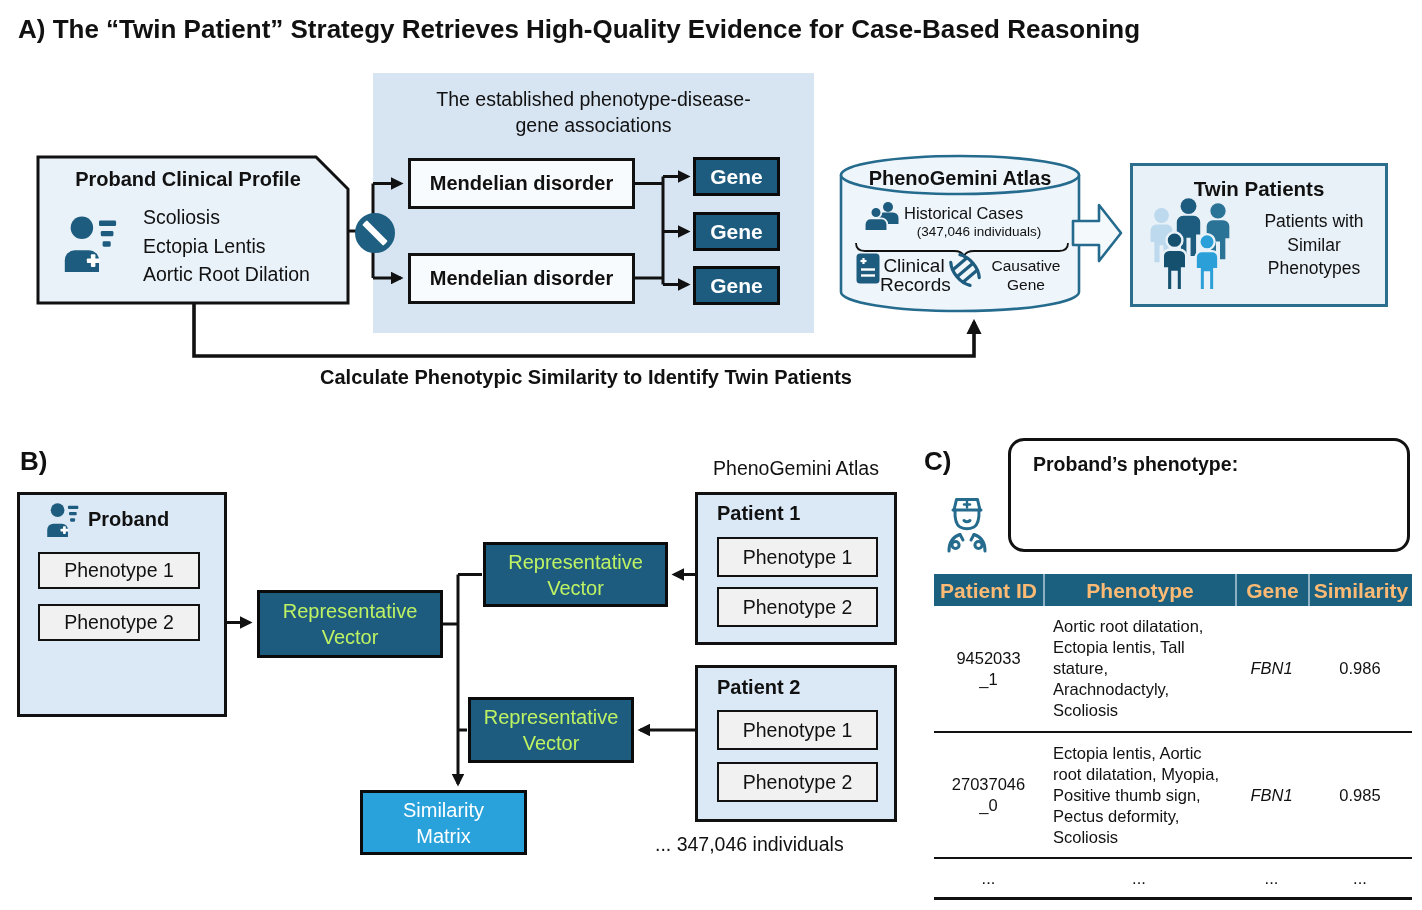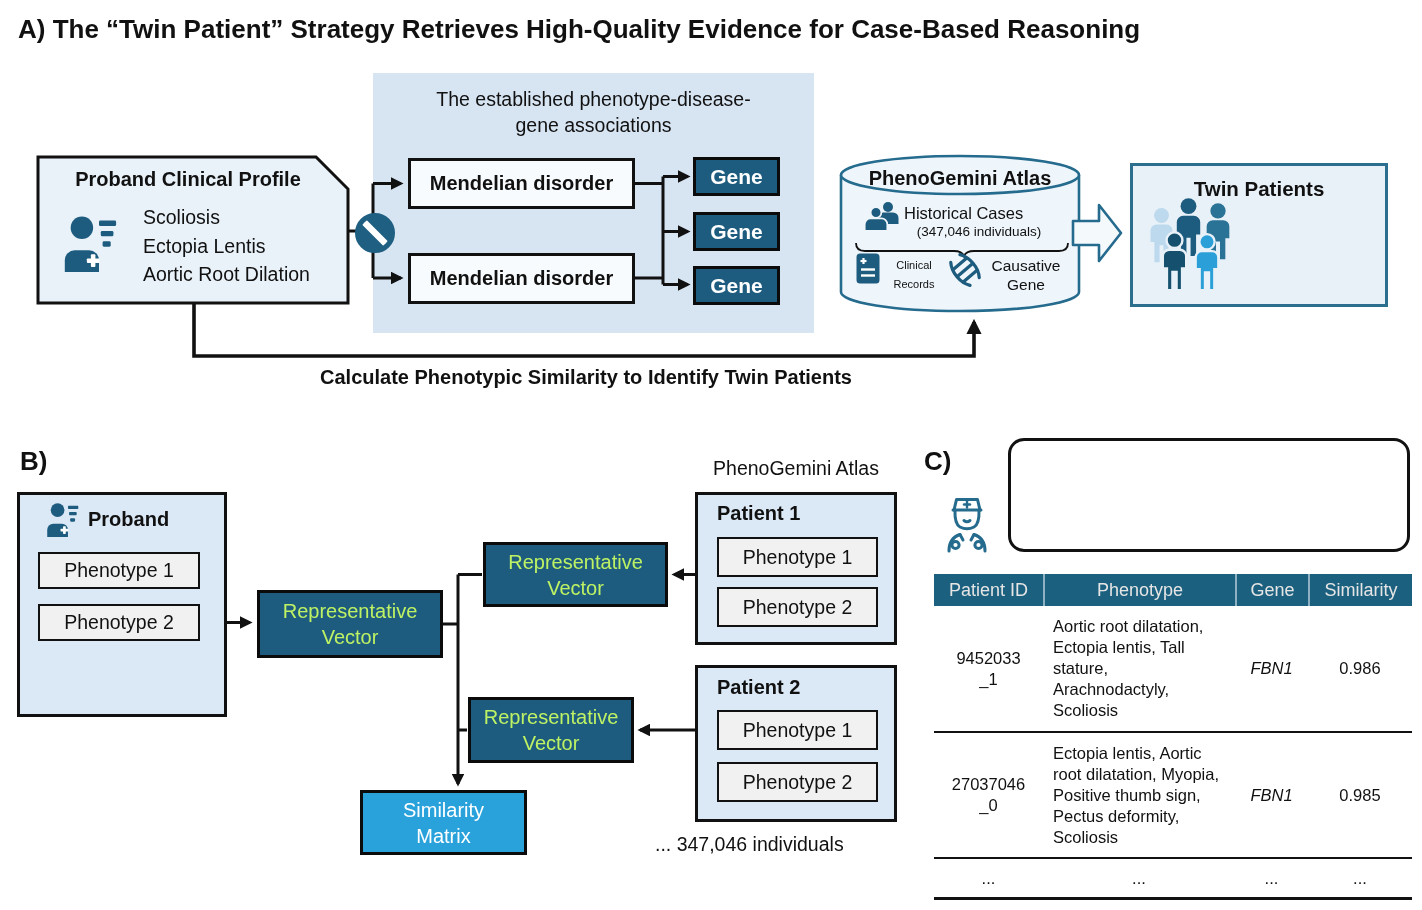--- a/index.html
+++ b/index.html
@@ -23,21 +23,21 @@
   .smbox{background:#29a2dc;border:3px solid #0b0b0b;display:flex;align-items:center;justify-content:center;
          color:#fff;font-size:20px;line-height:26px;}
   .bluebox{background:#dbe8f6;border:3px solid #111;}
   .phbox{background:#f1f1f1;border:2px solid #111;display:flex;align-items:center;justify-content:center;
          font-size:19.5px;}
   .twinbox{background:#e9f1f8;border:3px solid #2b6e8e;}
   .probox{background:#fff;border:3px solid #111;border-radius:16px;}
   
   .tbl{left:934px;top:574px;width:478px;font-size:16.5px;z-index:2;}
   .trow{display:flex;width:478px;}
-  .thead{background:#1b607f;color:#e5e5e5;font-weight:normal;font-size:18px;height:32px;}
+  .thead{background:#1b607f;color:#fdba74;font-weight:bold;font-size:21px;height:32px;}
   .thead .cell{border-left:2px solid #8fb0c2;}
   .thead .cell:first-child{border-left:none;}
   .cell{display:flex;align-items:center;justify-content:center;box-sizing:border-box;line-height:21px;}
   .c-id{width:109px;}
   .c-ph{width:192px;justify-content:flex-start;text-align:left;padding:12px 10px;}
   .c-ge{width:73px;}
   .c-si{width:104px;}
   .body-row{border-bottom:2px solid #111;}
   .body-row:last-child{border-bottom:3px solid #111;}
   .gene-cell{font-style:italic;}
@@ -157,21 +157,21 @@
   <div class="abs fg ctr" style="left:894px;top:224px;width:170px;font-size:13.5px;">(347,046 individuals)</div>
 
   <svg class="abs fg" style="left:856px;top:253px;" width="24" height="31" viewBox="0 0 24 31">
     <rect x="0.5" y="0.5" width="23" height="30" rx="3.5" fill="#1d5c7e"></rect>
     <line x1="7.5" y1="5" x2="7.5" y2="11" stroke="#fff" stroke-width="2.2"></line>
     <line x1="4.5" y1="8" x2="10.5" y2="8" stroke="#fff" stroke-width="2.2"></line>
     <line x1="5" y1="16.5" x2="19" y2="16.5" stroke="#fff" stroke-width="2.4"></line>
     <line x1="5" y1="22.5" x2="19" y2="22.5" stroke="#fff" stroke-width="2.4"></line>
   </svg>
 
-  <div class="abs fg ctr pre" style="left:880px;top:256px;width:68px;font-size:11px;line-height:19px;">Clinical
+  <div class="abs fg ctr pre" style="left:880px;top:256px;width:68px;font-size:19px;line-height:19px;">Clinical
 Records</div>
 
   <svg class="abs fg" style="left:948px;top:252px;" width="34" height="36" viewBox="0 0 34 36">
     <g transform="rotate(-40 17 18)" stroke="#1d5c7e" stroke-width="3.2" fill="none" stroke-linecap="round">
       <path d="M11,3 C5,11 5,25 11,33"></path>
       <path d="M23,3 C29,11 29,25 23,33"></path>
       <line x1="8" y1="10" x2="26" y2="10"></line>
       <line x1="7" y1="18" x2="27" y2="18"></line>
       <line x1="8" y1="26" x2="26" y2="26"></line>
     </g>
@@ -185,20 +185,23 @@
   </div>
 
   <svg class="abs fg" style="left:1146px;top:198px;" width="104" height="102" viewBox="0 0 104 102">
     <use href="#person-full" x="1" y="10" width="29" height="55" fill="#bcd9ed"></use>
     <use href="#person-full" x="27" y="0" width="31" height="59" fill="#1d5c7e"></use>
     <use href="#person-full" x="57" y="5" width="30" height="57" fill="#2a7396"></use>
     <use href="#person-full" x="13" y="34" width="31" height="59" fill="#15506f" stroke="#e9f1f8" stroke-width="1.4"></use>
     <use href="#person-full" x="46" y="36" width="30" height="57" fill="#2b9fd8" stroke="#e9f1f8" stroke-width="1.4"></use>
   </svg>
 
+  <div class="abs fg ctr pre" style="left:1248px;top:210px;width:132px;font-size:17.5px;line-height:23.5px;">Patients with
+Similar
+Phenotypes</div>
 
   <div class="abs fg ctr bold" style="left:286px;top:366px;width:600px;font-size:20px;">Calculate Phenotypic Similarity to Identify Twin Patients</div>
 
   <div class="abs fg bold" style="left:20px;top:446px;font-size:26px;">B)</div>
 
   <div class="abs fg bluebox" style="left:17px;top:492px;width:210px;height:225px;z-index:1;"></div>
 
   <svg class="abs fg" style="left:46px;top:502px;" width="33" height="36" viewBox="0 0 60 66">
     <g fill="#1d5c7e">
       <circle cx="21" cy="15" r="12.5"></circle>
@@ -255,20 +258,21 @@
       <path d="M19,40.5 L22,46"></path>
       <path d="M33,40.5 L30,46"></path>
       <circle cx="14.5" cy="51" r="3.6"></circle>
       <circle cx="37.5" cy="51" r="3.6"></circle>
       <line x1="26" y1="7.5" x2="26" y2="13.5" stroke-width="2.4"></line>
       <line x1="23" y1="10.5" x2="29" y2="10.5" stroke-width="2.4"></line>
     </g>
   </svg>
 
   <div class="abs fg probox" style="left:1008px;top:438px;width:402px;height:114px;">
+    <div class="bold" style="margin:12px 0 0 22px;font-size:19.5px;">Proband’s phenotype:</div>
   </div>
 
   <div class="abs tbl">
     <div class="trow thead">
       <div class="cell c-id">Patient ID</div>
       <div class="cell c-ph" style="justify-content:center;padding:4px;">Phenotype</div>
       <div class="cell c-ge">Gene</div>
       <div class="cell c-si">Similarity</div>
     </div>
     <div class="trow body-row" style="height:125px;">

